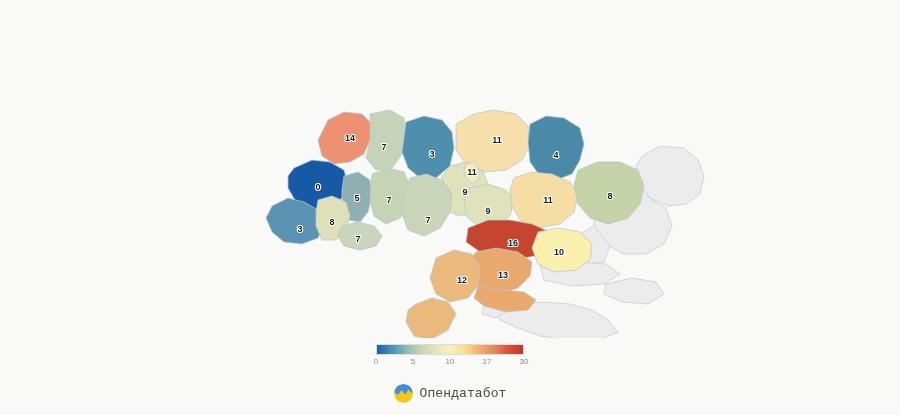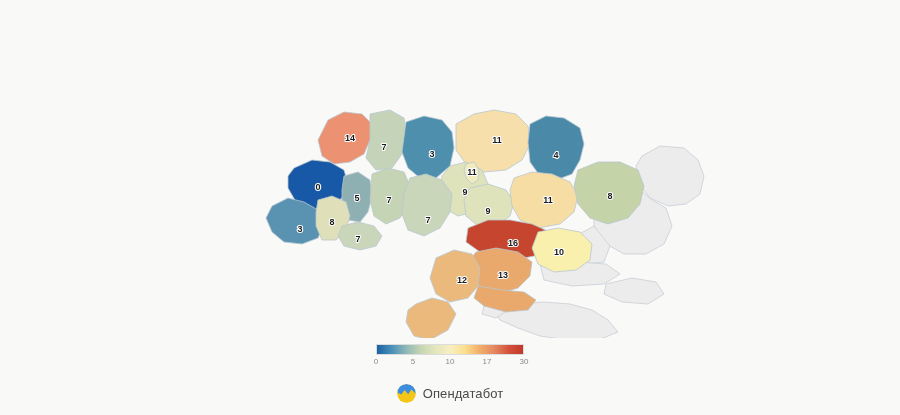--- a/index.html
+++ b/index.html
@@ -114,20 +114,21 @@
     height: 19px;
     border-radius: 50%;
     overflow: hidden;
     display: block;
     flex: 0 0 auto;
   }
   .brand-name {
     font-size: 13px;
     color: #4a4a4a;
     letter-spacing: 0.1px;
+    font-family: Liberation Mono, monospace;
   }
 </style>
 </head>
 <body>
 
 <div class="figure">
 
 
   <div class="map-area">
     <svg class="map-svg" width="900" height="290" viewBox="0 0 900 290">

